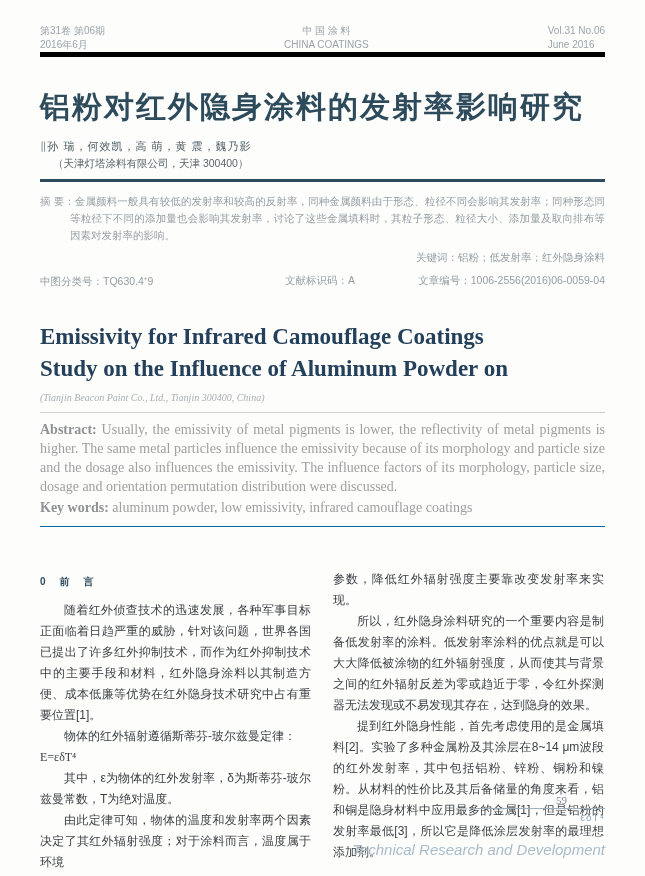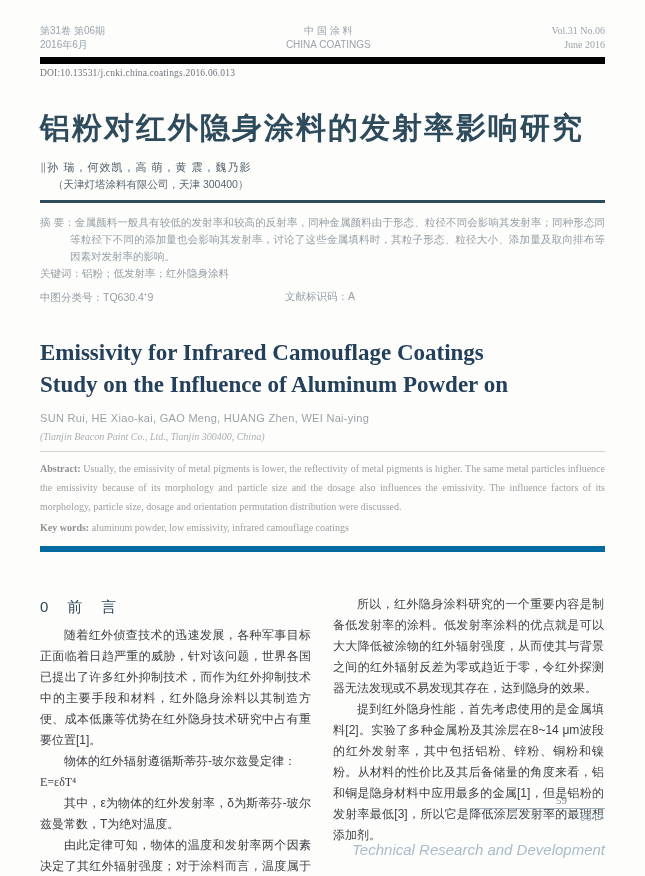--- a/index.html
+++ b/index.html
@@ -14,26 +14,25 @@
     width:645px;height:876px;
     box-sizing:border-box;
     background:#fdfdfc;
     padding:24px 40px 10px 40px;
     position:relative;
   }
   
   .jheader{
     display:flex;justify-content:space-between;align-items:flex-start;
     font-size:10px;line-height:14px;color:#9aa4ab;
-    border-bottom:7px solid #000000;
-    padding-bottom:5px;
+    border-bottom:5px solid #000000;
   }
   .jheader .col{white-space:nowrap;}
   .jheader .col.center{text-align:center;}
-  .jheader .col.right{text-align:right;font-family:Liberation Serif, serif;}
+  .jheader .col.right{}
   .doi{
     font-family:"Liberation Serif", serif;
     font-size:9.5px;color:#6d7478;margin-top:4px;letter-spacing:.2px;
   }
   
   .title-cn{
     margin-top:30px;
     font-size:30px;font-weight:800;letter-spacing:2px;
     color:#2e4b5c;line-height:40px;
     white-space:nowrap;
@@ -43,55 +42,55 @@
   }
   .affil-cn{
     margin-top:3px;padding-left:13px;font-size:10.5px;color:#5a666d;
   }
   .thick-rule{height:3px;background:#2e4b5c;margin-top:8px;}
   
   .abs-cn{
     margin-top:11px;font-size:10.5px;line-height:17px;color:#959ea3;
   }
   .abs-cn .hang{padding-left:30px;text-indent:-30px;text-align:justify;}
-  .abs-cn .kw{}
+  .abs-cn .kw{margin-top:5px;text-align:right;}
   .class-row{
     margin-top:8px;display:flex;font-size:10.5px;color:#959ea3;
   }
   .class-row .c1{width:245px;}
   .class-row .c2{width:130px;}
   .class-row .c3{flex:1;text-align:right;}
   
   .title-en{
     margin-top:32px;
     font-family:"Liberation Serif", serif;
     font-size:23px;font-weight:bold;color:#24405a;line-height:32px;
   }
   .authors-en{margin-top:11px;font-size:11px;color:#9aa2a8;letter-spacing:.3px;}
   .affil-en{
     margin-top:7px;font-family:"Liberation Serif", serif;
     font-style:italic;font-size:10px;color:#a9aeb2;
   }
   .abs-en{
     margin-top:9px;
-    border-top:1px solid #cfd2d3;border-bottom:6px solid #0369a1;
+    border-top:1px solid #cfd2d3;border-bottom:1px solid #0369a1;
     padding:7px 0 9px 0;
     font-family:"Liberation Serif", serif;
-    font-size:10px;line-height:19px;color:#9e9fa0;text-align:justify;
+    font-size:14px;line-height:19px;color:#9e9fa0;text-align:justify;
   }
   .abs-en b{color:#8f9193;}
   .abs-en .kw-en{margin-top:2px;}
   
   .bodycols{
     margin-top:42px;
     display:flex;gap:22px;
   }
   .colmn{width:271px;font-size:12px;line-height:21px;color:#3b3f42;text-align:justify;}
   .sec-head{
-    font-size:15px;font-weight:normal;color:#2e4b5c;
+    font-size:10px;font-weight:bold;color:#2e4b5c;
     letter-spacing:2px;margin:2px 0 8px 0;
   }
   .para{text-indent:2em;margin:0;}
   .formula{
     font-family:"Liberation Serif", serif;
     text-indent:0;margin:0;
   }
   
   .pfooter{
     position:absolute;right:40px;bottom:18px;
@@ -117,58 +116,58 @@
     </div>
     <div class="col center">
       <div>中 国 涂 料</div>
       <div>CHINA COATINGS</div>
     </div>
     <div class="col right">
       <div>Vol.31 No.06</div>
       <div>June 2016</div>
     </div>
   </div>
-  <div class="doi">DOI:10.13531/j.cnki.china.coatings.2016.06.013</div>
 
   <div class="title-cn">铝粉对红外隐身涂料的发射率影响研究</div>
   <div class="authors-cn">∥孙 瑞，何效凯，高 萌，黄 震，魏乃影</div>
   <div class="affil-cn">（天津灯塔涂料有限公司，天津 300400）</div>
   <div class="thick-rule"></div>
 
   <div class="abs-cn">
     <div class="hang"><span>摘 要：</span><span>金属颜料一般具有较低的发射率和较高的反射率，同种金属颜料由于形态、粒径不同会影响其发射率；同种形态同等粒径下不同的添加量也会影响其发射率，讨论了这些金属填料时，其粒子形态、粒径大小、添加量及取向排布等因素对发射率的影响。</span></div>
     <div class="kw">关键词：铝粉；低发射率；红外隐身涂料</div>
   </div>
   <div class="class-row">
     <div class="c1">中图分类号：TQ630.4⁺9</div>
     <div class="c2">文献标识码：A</div>
+    <div class="c3">文章编号：1006-2556(2016)06-0059-04</div>
   </div>
 
   <div class="title-en">
     <div>Emissivity for Infrared Camouflage Coatings</div>
     <div>Study on the Influence of Aluminum Powder on</div>
   </div>
-  <div class="authors-en">SUN Rui, HE Xiao-kai, GAO Meng, HUANG Zhen, WEI Nai-ying</div>
   <div class="affil-en">(Tianjin Beacon Paint Co., Ltd., Tianjin 300400, China)</div>
 
   <div class="abs-en">
     <div><b>Abstract:</b><span> Usually, the emissivity of metal pigments is lower, the reflectivity of metal pigments is higher. The same metal particles influence the emissivity because of its morphology and particle size and the dosage also influences the emissivity. The influence factors of its morphology, particle size, dosage and orientation permutation distribution were discussed.</span></div>
     <div class="kw-en"><b>Key words:</b><span> aluminum powder, low emissivity, infrared camouflage coatings</span></div>
   </div>
 
   <div class="bodycols">
     <div class="colmn">
       <div class="sec-head">0　前　言</div>
       <p class="para">随着红外侦查技术的迅速发展，各种军事目标正面临着日趋严重的威胁，针对该问题，世界各国已提出了许多红外抑制技术，而作为红外抑制技术中的主要手段和材料，红外隐身涂料以其制造方便、成本低廉等优势在红外隐身技术研究中占有重要位置[1]。</p>
       <p class="para">物体的红外辐射遵循斯蒂芬-玻尔兹曼定律：</p>
       <p class="formula">E=εδT⁴</p>
       <p class="para">其中，ε为物体的红外发射率，δ为斯蒂芬-玻尔兹曼常数，T为绝对温度。</p>
       <p class="para">由此定律可知，物体的温度和发射率两个因素决定了其红外辐射强度；对于涂料而言，温度属于环境</p>
     </div>
     <div class="colmn">
+      <p class="para" style="text-indent:0;">参数，降低红外辐射强度主要靠改变发射率来实现。</p>
       <p class="para">所以，红外隐身涂料研究的一个重要内容是制备低发射率的涂料。低发射率涂料的优点就是可以大大降低被涂物的红外辐射强度，从而使其与背景之间的红外辐射反差为零或趋近于零，令红外探测器无法发现或不易发现其存在，达到隐身的效果。</p>
       <p class="para">提到红外隐身性能，首先考虑使用的是金属填料[2]。实验了多种金属粉及其涂层在8~14 μm波段的红外发射率，其中包括铝粉、锌粉、铜粉和镍粉。从材料的性价比及其后备储量的角度来看，铝和铜是隐身材料中应用最多的金属[1]，但是铝粉的发射率最低[3]，所以它是降低涂层发射率的最理想添加剂。</p>
     </div>
   </div>
 
   <div class="pfooter">
     <div class="pno">59</div>
     <div class="frule"></div>
     <div class="sec-cn">εδT⁴</div>
     <div class="sec-en">Technical Research and Development</div>

